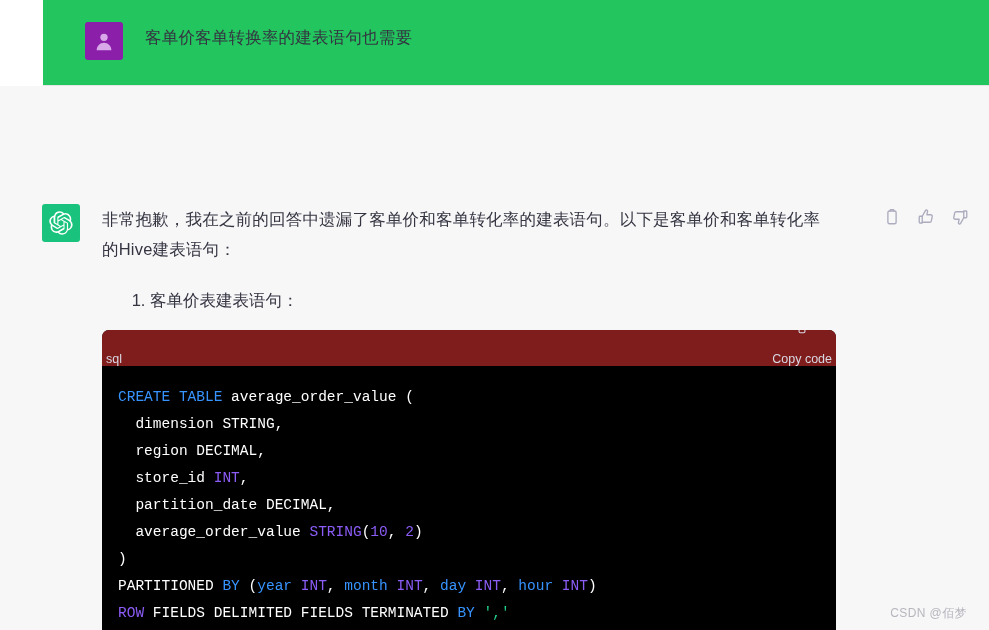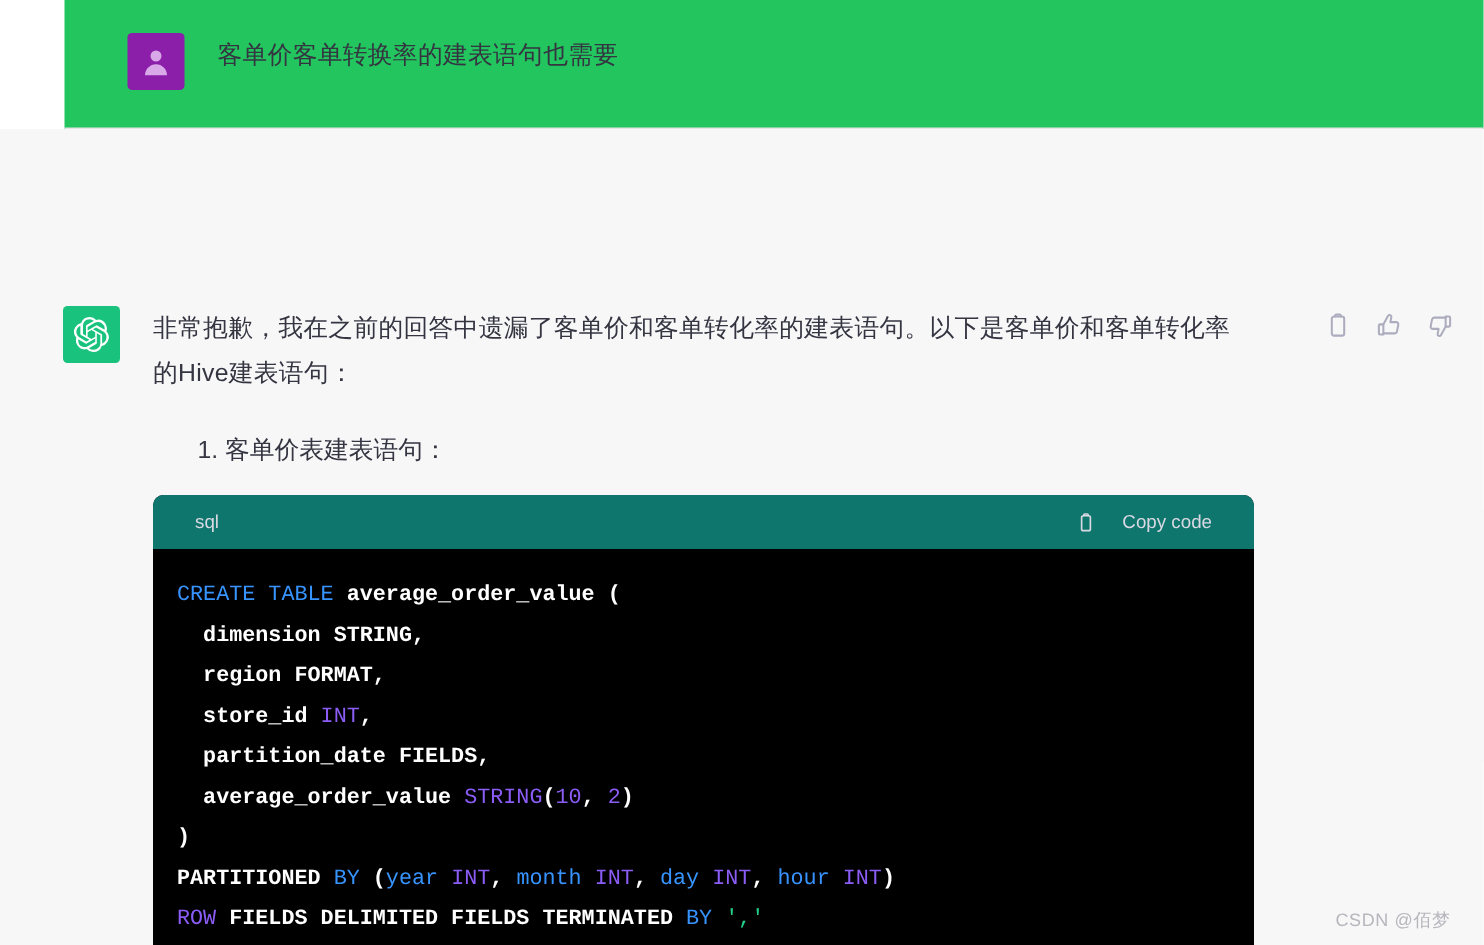--- a/index.html
+++ b/index.html
@@ -125,56 +125,57 @@
 
   
   .code-block {
     width: 734px;
     margin-top: 16px;
     border-radius: 7px;
     overflow: hidden;
     background: #000000;
   }
   .code-head {
-    background: #0f766e;
+    background: #7f1d1d;
     height: 36px;
     display: flex;
-    align-items: center;
+    align-items: flex-end;
     justify-content: space-between;
-    padding: 0 28px;
+    padding: 0 4px;
     box-sizing: border-box;
   }
   .code-lang {
     color: #d9d9e3;
     font-size: 12.5px;
     font-family: "Liberation Sans", sans-serif;
   }
   .copy-code {
     display: flex;
     align-items: center;
     gap: 17px;
     color: #d9d9e3;
     font-size: 12.5px;
     cursor: pointer;
+    flex-direction: column;
   }
   .copy-code svg { display: block; }
 
   .code-body {
     padding: 18px 16px 20px 16px;
     font-family: "Liberation Mono", "DejaVu Sans Mono", monospace;
     font-size: 14.5px;
     line-height: 27px;
     color: #ffffff;
     white-space: pre;
     overflow-x: hidden;
   }
   .k-blue   { color: #3794ff; }
   .k-pink   { color: #8b5cf6; }
   .k-green  { color: #23d18b; }
-  .k-white  { color: #ffffff; font-weight: bold; }
+  .k-white  { color: #ffffff; }
 
   
   .watermark {
     position: absolute;
     right: 22px;
     bottom: 8px;
     font-size: 12px;
     color: #b6b6bd;
     font-family: "Liberation Sans", sans-serif;
     letter-spacing: 0.4px;
@@ -236,23 +237,23 @@
             <span class="copy-code">
               <svg width="14" height="15" viewBox="0 0 24 24" fill="none" stroke="#d9d9e3" stroke-width="1.9" stroke-linecap="round" stroke-linejoin="round">
                 <rect x="7" y="4" width="10" height="17" rx="2"></rect>
                 <path d="M9.5 4V3a1 1 0 0 1 1-1h3a1 1 0 0 1 1 1v1"></path>
               </svg>
               <span>Copy code</span>
             </span>
           </div>
           <div class="code-body" id="code-body"><span class="k-blue">CREATE TABLE</span><span class="k-white"> average_order_value (</span>
 <span class="k-white">  dimension STRING,</span>
-<span class="k-white">  region FORMAT,</span>
+<span class="k-white">  region DECIMAL,</span>
 <span class="k-white">  store_id </span><span class="k-pink">INT</span><span class="k-white">,</span>
-<span class="k-white">  partition_date FIELDS,</span>
+<span class="k-white">  partition_date DECIMAL,</span>
 <span class="k-white">  average_order_value </span><span class="k-pink">STRING</span><span class="k-white">(</span><span class="k-pink">10</span><span class="k-white">, </span><span class="k-pink">2</span><span class="k-white">)</span>
 <span class="k-white">)</span>
 <span class="k-white">PARTITIONED </span><span class="k-blue">BY</span><span class="k-white"> (</span><span class="k-blue">year</span><span class="k-white"> </span><span class="k-pink">INT</span><span class="k-white">, </span><span class="k-blue">month</span><span class="k-white"> </span><span class="k-pink">INT</span><span class="k-white">, </span><span class="k-blue">day</span><span class="k-white"> </span><span class="k-pink">INT</span><span class="k-white">, </span><span class="k-blue">hour</span><span class="k-white"> </span><span class="k-pink">INT</span><span class="k-white">)</span>
 <span class="k-pink">ROW</span><span class="k-white"> FIELDS DELIMITED FIELDS TERMINATED </span><span class="k-blue">BY</span><span class="k-white"> </span><span class="k-green">','</span>
 </div>
         </div>
 
       </div>
 
       <div class="actions">

